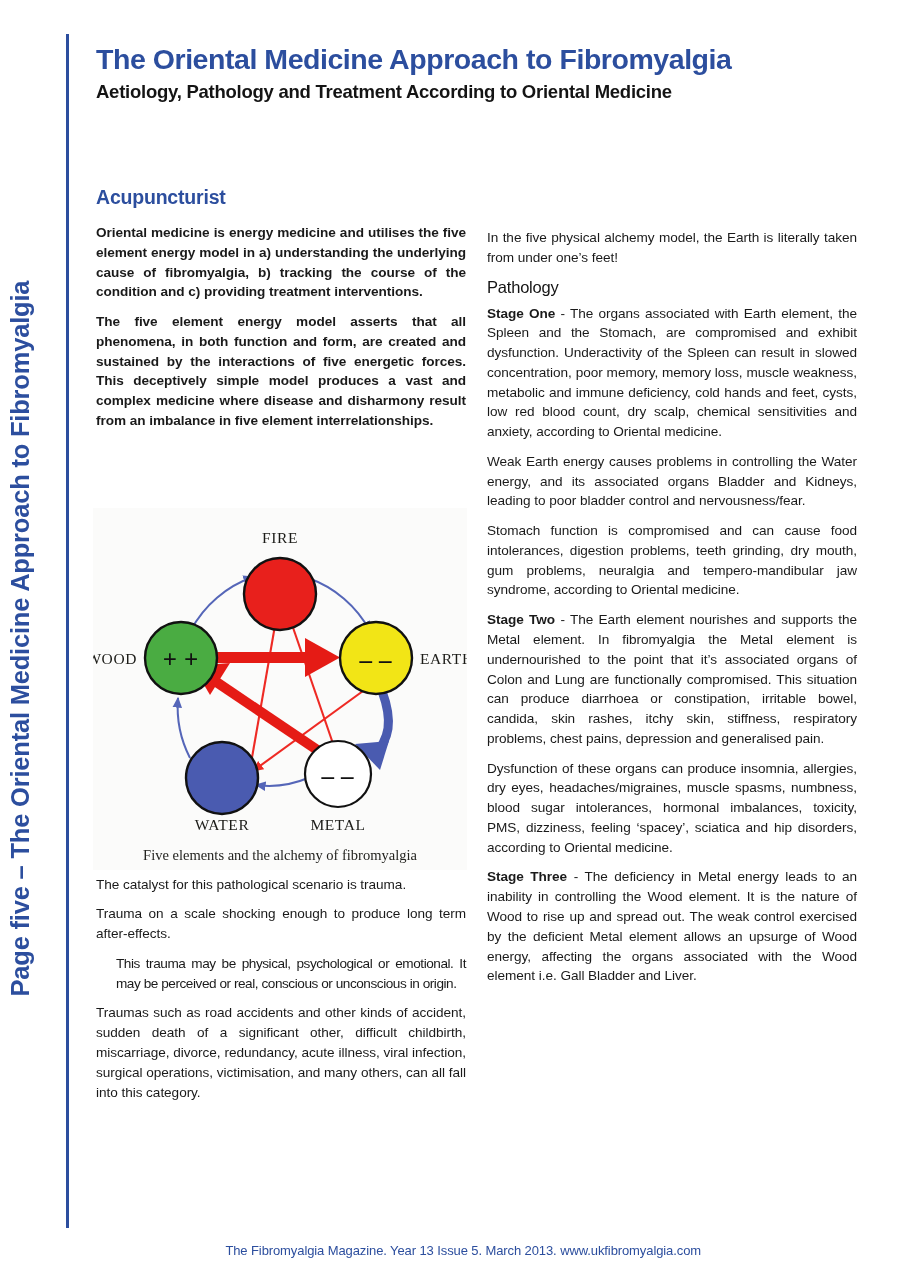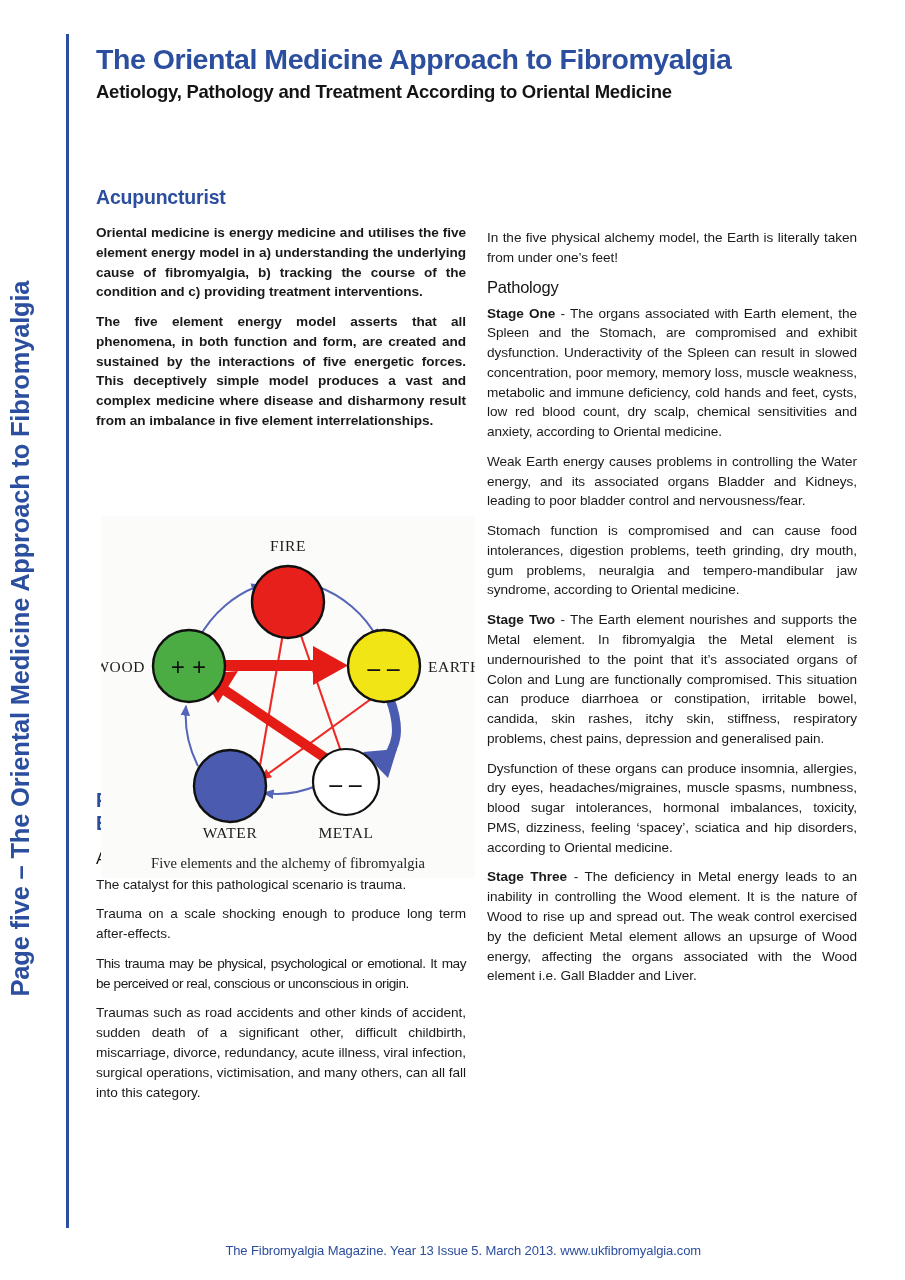--- a/index.html
+++ b/index.html
@@ -100,21 +100,21 @@
   p.body-text {
     font-size: 13.6px;
     line-height: 1.455;
     text-align: justify;
     margin: 0 0 10px 0;
     color: #1a1a1a;
     letter-spacing: -0.05px;
     hyphens: none;
   }
   p.body-text.bold { font-weight: bold; }
-  p.body-text.tight { letter-spacing: -0.45px; }
+  p.body-text.tight { letter-spacing: -0.45px; margin-left: 20px; }
   p.body-text .stage-label { font-weight: bold; }
   .gap-before { margin-top: 16px; }
 
   
   #five-element-figure {
     position: absolute;
     left: 93px;
     top: 508px;
     width: 374px;
     height: 362px;
@@ -179,21 +179,21 @@
   <h2 class="section-heading-blue">Fibromyalgia according to Five Elements</h2>
 
   <h3 class="section-heading-dark">Aetiology</h3>
 
   <p class="body-text">The catalyst for this pathological scenario is trauma.</p>
   <p class="body-text">Trauma on a scale shocking enough to produce long term after-effects.</p>
   <p class="body-text tight">This trauma may be physical, psychological or emotional. It may be perceived or real, conscious or unconscious in origin.</p>
   <p class="body-text">Traumas such as road accidents and other kinds of accident, sudden death of a significant other, difficult childbirth, miscarriage, divorce, redundancy, acute illness, viral infection,  surgical operations, victimisation, and many others, can all fall into this category.</p>
 </section>
 
-<figure id="five-element-figure" style="margin:8px">
+<figure id="five-element-figure" style="margin:0">
   <svg width="374" height="362" viewBox="0 0 374 362" xmlns="http://www.w3.org/2000/svg">
     <defs>
       <marker id="thinArrowBlue" viewBox="0 0 10 10" refX="8" refY="5" markerWidth="6" markerHeight="6" orient="auto-start-reverse">
         <path d="M 0 1 L 9 5 L 0 9 z" fill="#5566b8"></path>
       </marker>
       <marker id="thinArrowRed" viewBox="0 0 10 10" refX="8" refY="5" markerWidth="6" markerHeight="6" orient="auto-start-reverse">
         <path d="M 0 1 L 9 5 L 0 9 z" fill="#ee2a24"></path>
       </marker>
     </defs>
 

